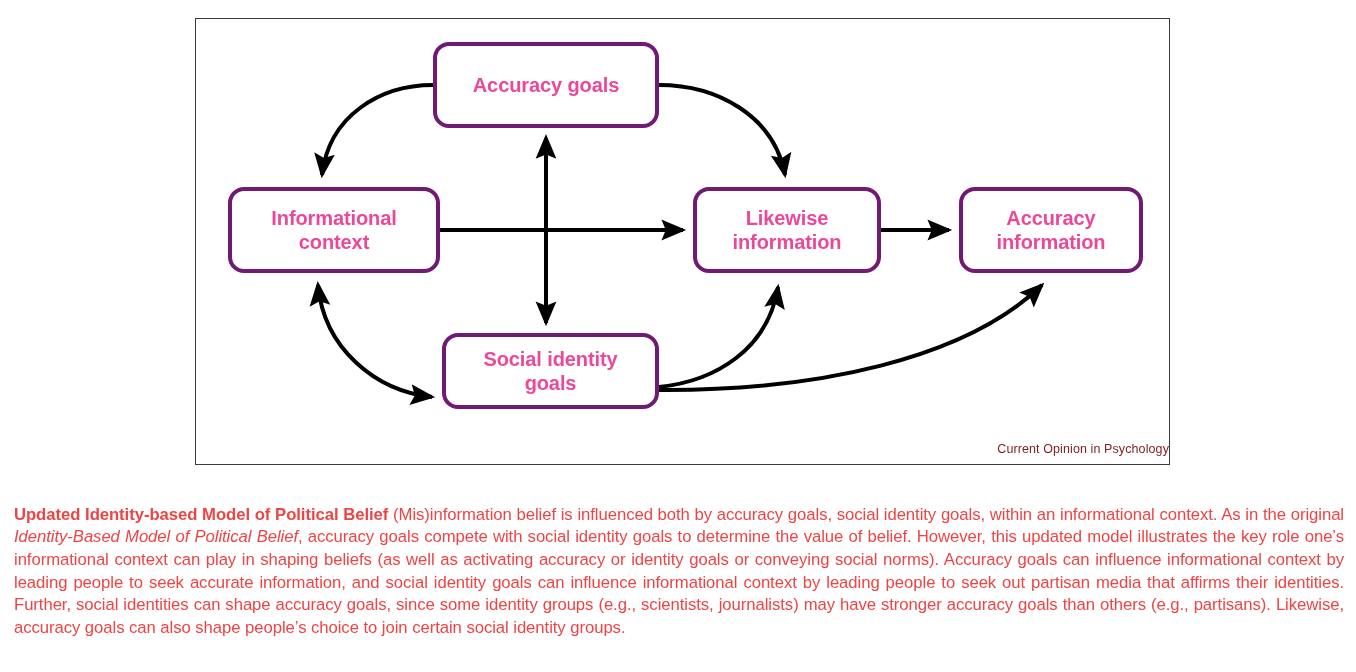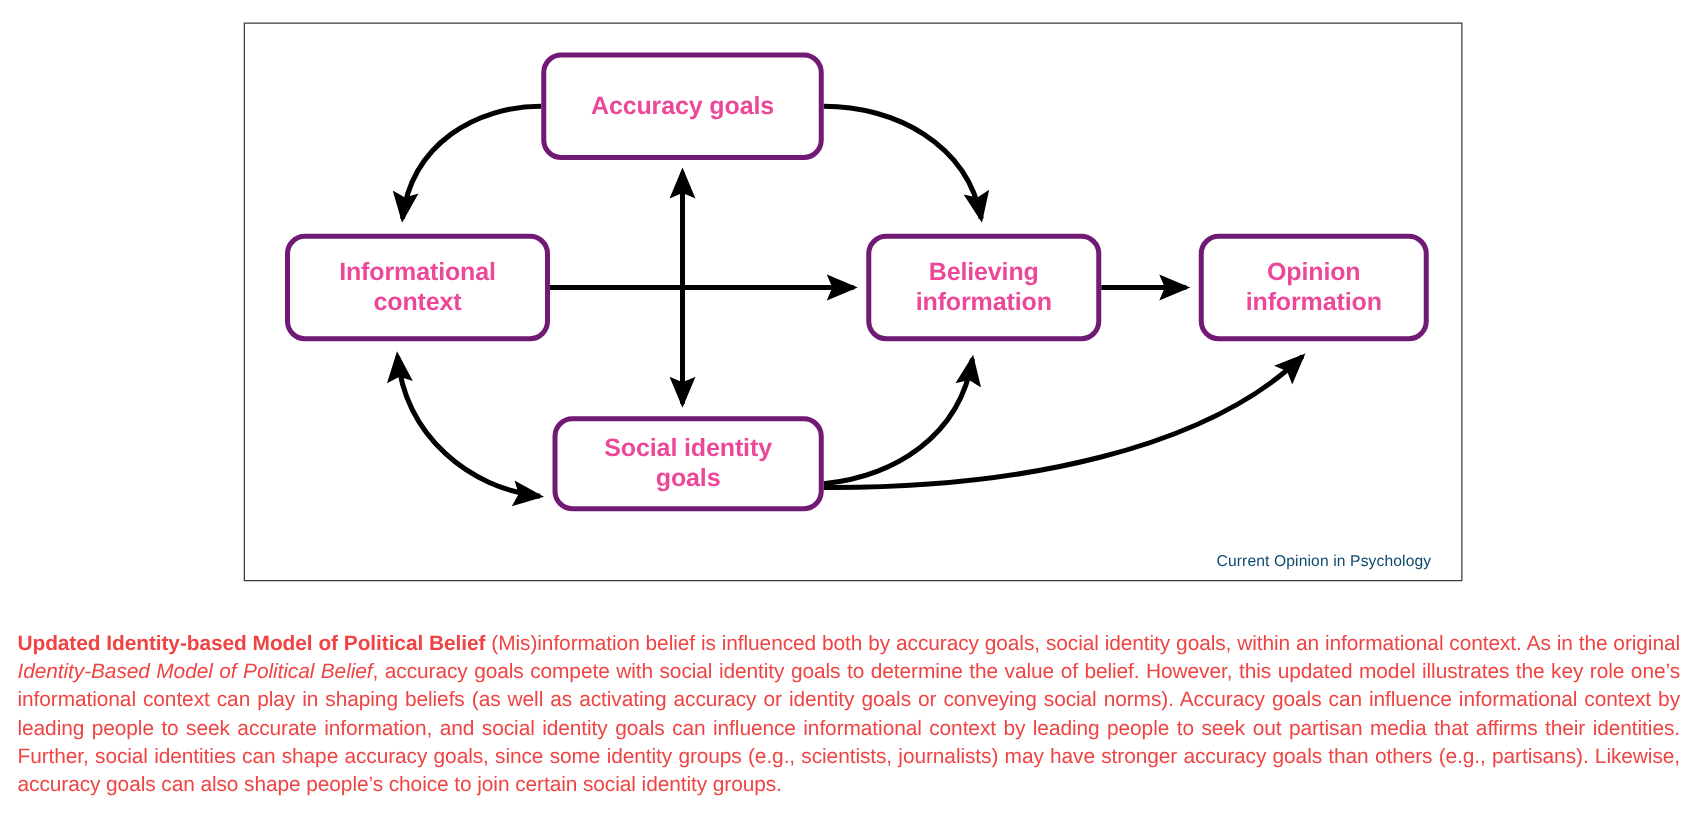--- a/index.html
+++ b/index.html
@@ -74,25 +74,25 @@
   }
 
   .node-label {
     display: block;
     white-space: pre-line;
   }
 
   
   #journal-credit {
     position: absolute;
-    right: 24px;
+    right: 0;
     bottom: 8px;
     font-size: 12.5px;
     font-weight: normal;
-    color: #0c4a6e;
+    color: #7f1d1d;
     letter-spacing: 0.1px;
   }
 
   
   #caption {
     position: absolute;
     left: 14px;
     top: 487px;
     width: 1330px;
     font-size: 16.7px;
@@ -140,26 +140,26 @@
   <div class="node" id="node-accuracy-goals">
     <span class="node-label">Accuracy goals</span>
   </div>
 
   <div class="node" id="node-informational-context">
     <span class="node-label">Informational
 context</span>
   </div>
 
   <div class="node" id="node-believing-information">
-    <span class="node-label">Believing
+    <span class="node-label">Likewise
 information</span>
   </div>
 
   <div class="node" id="node-sharing-information">
-    <span class="node-label">Opinion
+    <span class="node-label">Accuracy
 information</span>
   </div>
 
   <div class="node" id="node-social-identity-goals">
     <span class="node-label">Social identity
 goals</span>
   </div>
 
   <div id="journal-credit">Current Opinion in Psychology</div>
 </div>

